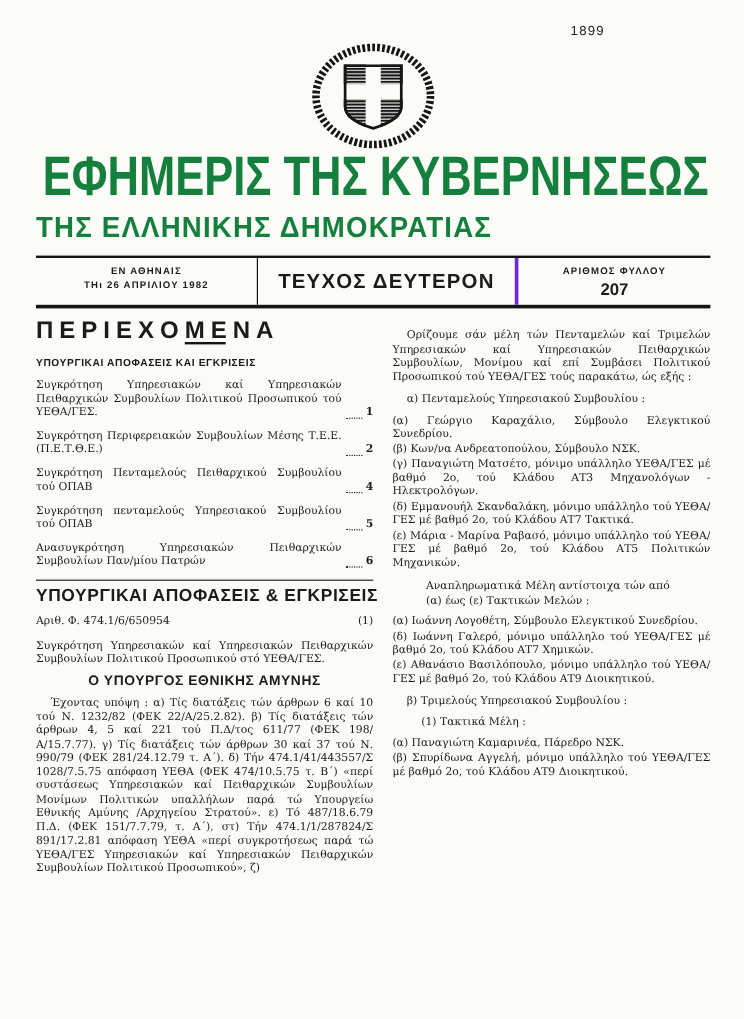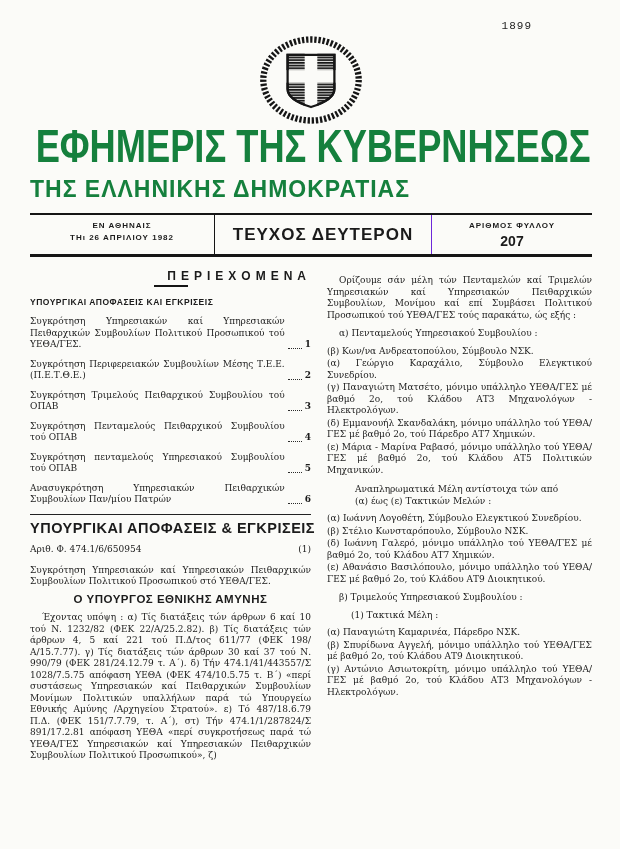--- a/index.html
+++ b/index.html
@@ -8,22 +8,22 @@
     width:620px;height:849px;
     margin:0 auto;
     background:#fbfbf8;
     color:#1b1b1b;
     font-family:"DejaVu Serif", serif;
     overflow:hidden;
     box-sizing:border-box;
     padding:18px 28px 0 30px;
   }
   .pagenum{
-    position:absolute;top:20px;right:88px;
-    font-family:Liberation Mono, monospace;
+    position:absolute;top:20px;right:116px;
+    font-family:Liberation Sans, sans-serif;
     font-size:11px;letter-spacing:1px;color:#222;
   }
   .emblem{width:100%;text-align:center;margin-top:16px;height:92px;}
   .masthead{
     text-align:left;
     font-family:"Liberation Sans", sans-serif;
     font-weight:bold;color:#15803d;
     margin:2px 0 0 0;line-height:1;
   }
   .masthead .t1{
@@ -40,30 +40,30 @@
   }
   .infobar{
     margin-top:12px;
     border-top:2px solid #151515;
     border-bottom:3px solid #151515;
     display:flex;align-items:stretch;
     font-family:"Liberation Sans", sans-serif;
   }
   .infobar .cell{padding:5px 4px;box-sizing:border-box;}
   .infobar .c-left{width:185px;text-align:center;border-right:1px solid #151515;}
-  .infobar .c-mid{flex:1;text-align:right;display:flex;align-items:center;justify-content:center;border-right:1px solid #6d28d9;}
+  .infobar .c-mid{flex:1;text-align:right;display:flex;align-items:center;justify-content:center;border-right:3px solid #6d28d9;}
   .infobar .c-right{width:160px;text-align:center;}
   .small-b{font-size:8px;font-weight:bold;letter-spacing:1px;line-height:1.5;}
   .issue-type{font-size:17px;font-weight:bold;letter-spacing:1px;}
   .issue-no{font-size:14px;font-weight:bold;margin-top:1px;}
   .columns{display:flex;gap:16px;margin-top:12px;}
   .col{width:50%;box-sizing:border-box;font-size:9px;line-height:11.5px;text-align:justify;}
   .contents-heading{
-    text-align:right;font-family:"Liberation Sans", sans-serif;
-    font-weight:bold;font-size:12px;letter-spacing:5px;margin:2px 0 2px 0;
+    text-align:left;font-family:"Liberation Sans", sans-serif;
+    font-weight:bold;font-size:20px;letter-spacing:5px;margin:2px 0 2px 0;
   }
   .contents-heading-rule{width:34px;border-top:2px solid #151515;margin:0 auto 10px auto;}
   .contents-subheading{
     text-align:left;font-family:"Liberation Sans", sans-serif;
     font-weight:bold;font-size:8.5px;letter-spacing:0.5px;margin-bottom:8px;
   }
   .toc-item{display:flex;align-items:flex-end;margin-bottom:8px;}
   .toc-text{max-width:92%;}
   .toc-leader{flex:1;min-width:14px;border-bottom:1.4px dotted #2a2a2a;margin:0 3px 2px 3px;}
   .toc-page{font-weight:bold;}
@@ -139,25 +139,20 @@
         <span class="toc-text">Συγκρότηση Υπηρεσιακών καί Υπηρεσιακών Πειθαρχικών Συμβουλίων Πολιτικού Προσωπικού τού ΥΕΘΑ/ΓΕΣ.</span>
         <span class="toc-leader"></span>
         <span class="toc-page">1</span>
       </div>
       <div class="toc-item">
         <span class="toc-text">Συγκρότηση Περιφερειακών Συμβουλίων Μέσης Τ.Ε.Ε. (Π.Ε.Τ.Θ.Ε.)</span>
         <span class="toc-leader"></span>
         <span class="toc-page">2</span>
       </div>
       <div class="toc-item">
-        <span class="toc-text">Συγκρότηση Τριμελούς Πειθαρχικού Συμβουλίου τού ΟΠΑΒ</span>
-        <span class="toc-leader"></span>
-        <span class="toc-page">3</span>
-      </div>
-      <div class="toc-item">
         <span class="toc-text">Συγκρότηση Πενταμελούς Πειθαρχικού Συμβουλίου τού ΟΠΑΒ</span>
         <span class="toc-leader"></span>
         <span class="toc-page">4</span>
       </div>
       <div class="toc-item">
         <span class="toc-text">Συγκρότηση πενταμελούς Υπηρεσιακού Συμβουλίου τού ΟΠΑΒ</span>
         <span class="toc-leader"></span>
         <span class="toc-page">5</span>
       </div>
       <div class="toc-item">
@@ -180,35 +175,33 @@
       <div class="minister-heading">Ο ΥΠΟΥΡΓΟΣ ΕΘΝΙΚΗΣ ΑΜΥΝΗΣ</div>
 
       <p class="indent">Έχοντας υπόψη : α) Τίς διατάξεις τών άρθρων 6 καί 10 τού Ν. 1232/82 (ΦΕΚ 22/Α/25.2.82). β) Τίς διατάξεις τών άρθρων 4, 5 καί 221 τού Π.Δ/τος 611/77 (ΦΕΚ 198/Α/15.7.77). γ) Τίς διατάξεις τών άρθρων 30 καί 37 τού Ν. 990/79 (ΦΕΚ 281/24.12.79 τ. Α΄). δ) Τήν 474.1/41/443557/Σ 1028/7.5.75 απόφαση ΥΕΘΑ (ΦΕΚ 474/10.5.75 τ. Β΄) «περί συστάσεως Υπηρεσιακών καί Πειθαρχικών Συμβουλίων Μονίμων Πολιτικών υπαλλήλων παρά τώ Υπουργείω Εθνικής Αμύνης /Αρχηγείου Στρατού». ε) Τό 487/18.6.79 Π.Δ. (ΦΕΚ 151/7.7.79, τ. Α΄), στ) Τήν 474.1/1/287824/Σ 891/17.2.81 απόφαση ΥΕΘΑ «περί συγκροτήσεως παρά τώ ΥΕΘΑ/ΓΕΣ Υπηρεσιακών καί Υπηρεσιακών Πειθαρχικών Συμβουλίων Πολιτικού Προσωπικού», ζ)</p>
     </div>
 
     <div class="col">
       <p class="indent" style="margin-top:6px;">Ορίζουμε σάν μέλη τών Πενταμελών καί Τριμελών Υπηρεσιακών καί Υπηρεσιακών Πειθαρχικών Συμβουλίων, Μονίμου καί επί Συμβάσει Πολιτικού Προσωπικού τού ΥΕΘΑ/ΓΕΣ τούς παρακάτω, ώς εξής :</p>
 
       <p class="rc-head">α) Πενταμελούς Υπηρεσιακού Συμβουλίου :</p>
 
+      <p class="member">(α) Γεώργιο Καραχάλιο, Σύμβουλο Ελεγκτικού Συνεδρίου.</p>
       <p class="member">(β) Κων/να Ανδρεατοπούλου, Σύμβουλο ΝΣΚ.</p>
-      <p class="member">(α) Γεώργιο Καραχάλιο, Σύμβουλο Ελεγκτικού Συνεδρίου.</p>
       <p class="member">(γ) Παναγιώτη Ματσέτο, μόνιμο υπάλληλο ΥΕΘΑ/ΓΕΣ μέ βαθμό 2ο, τού Κλάδου ΑΤ3 Μηχανολόγων - Ηλεκτρολόγων.</p>
-      <p class="member">(δ) Εμμανουήλ Σκανδαλάκη, μόνιμο υπάλληλο τού ΥΕΘΑ/ΓΕΣ μέ βαθμό 2ο, τού Πάρεδρο ΑΤ7 Χημικών.</p>
+      <p class="member">(δ) Εμμανουήλ Σκανδαλάκη, μόνιμο υπάλληλο τού ΥΕΘΑ/ΓΕΣ μέ βαθμό 2ο, τού Κλάδου ΑΤ7 Τακτικά.</p>
       <p class="member">(ε) Μάρια - Μαρίνα Ραβασό, μόνιμο υπάλληλο τού ΥΕΘΑ/ΓΕΣ μέ βαθμό 2ο, τού Κλάδου ΑΤ5 Πολιτικών Μηχανικών.</p>
 
       <p class="alt-head">Αναπληρωματικά Μέλη αντίστοιχα τών από (α) έως (ε) Τακτικών Μελών :</p>
 
       <p class="member">(α) Ιωάννη Λογοθέτη, Σύμβουλο Ελεγκτικού Συνεδρίου.</p>
-      <p class="member">(β) Στέλιο Κωνσταρόπουλο, Σύμβουλο ΝΣΚ.</p>
       <p class="member">(δ) Ιωάννη Γαλερό, μόνιμο υπάλληλο τού ΥΕΘΑ/ΓΕΣ μέ βαθμό 2ο, τού Κλάδου ΑΤ7 Χημικών.</p>
       <p class="member">(ε) Αθανάσιο Βασιλόπουλο, μόνιμο υπάλληλο τού ΥΕΘΑ/ΓΕΣ μέ βαθμό 2ο, τού Κλάδου ΑΤ9 Διοικητικού.</p>
 
       <p class="rc-head">β) Τριμελούς Υπηρεσιακού Συμβουλίου :</p>
       <p class="rc-subhead">(1) Τακτικά Μέλη :</p>
 
       <p class="member">(α) Παναγιώτη Καμαρινέα, Πάρεδρο ΝΣΚ.</p>
       <p class="member">(β) Σπυρίδωνα Αγγελή, μόνιμο υπάλληλο τού ΥΕΘΑ/ΓΕΣ μέ βαθμό 2ο, τού Κλάδου ΑΤ9 Διοικητικού.</p>
-      <p class="member">(γ) Αντώνιο Ασιωτοκρίτη, μόνιμο υπάλληλο τού ΥΕΘΑ/ΓΕΣ μέ βαθμό 2ο, τού Κλάδου ΑΤ3 Μηχανολόγων - Ηλεκτρολόγων.</p>
     </div>
 
   </div>
 </div>
 
 </body></html>

